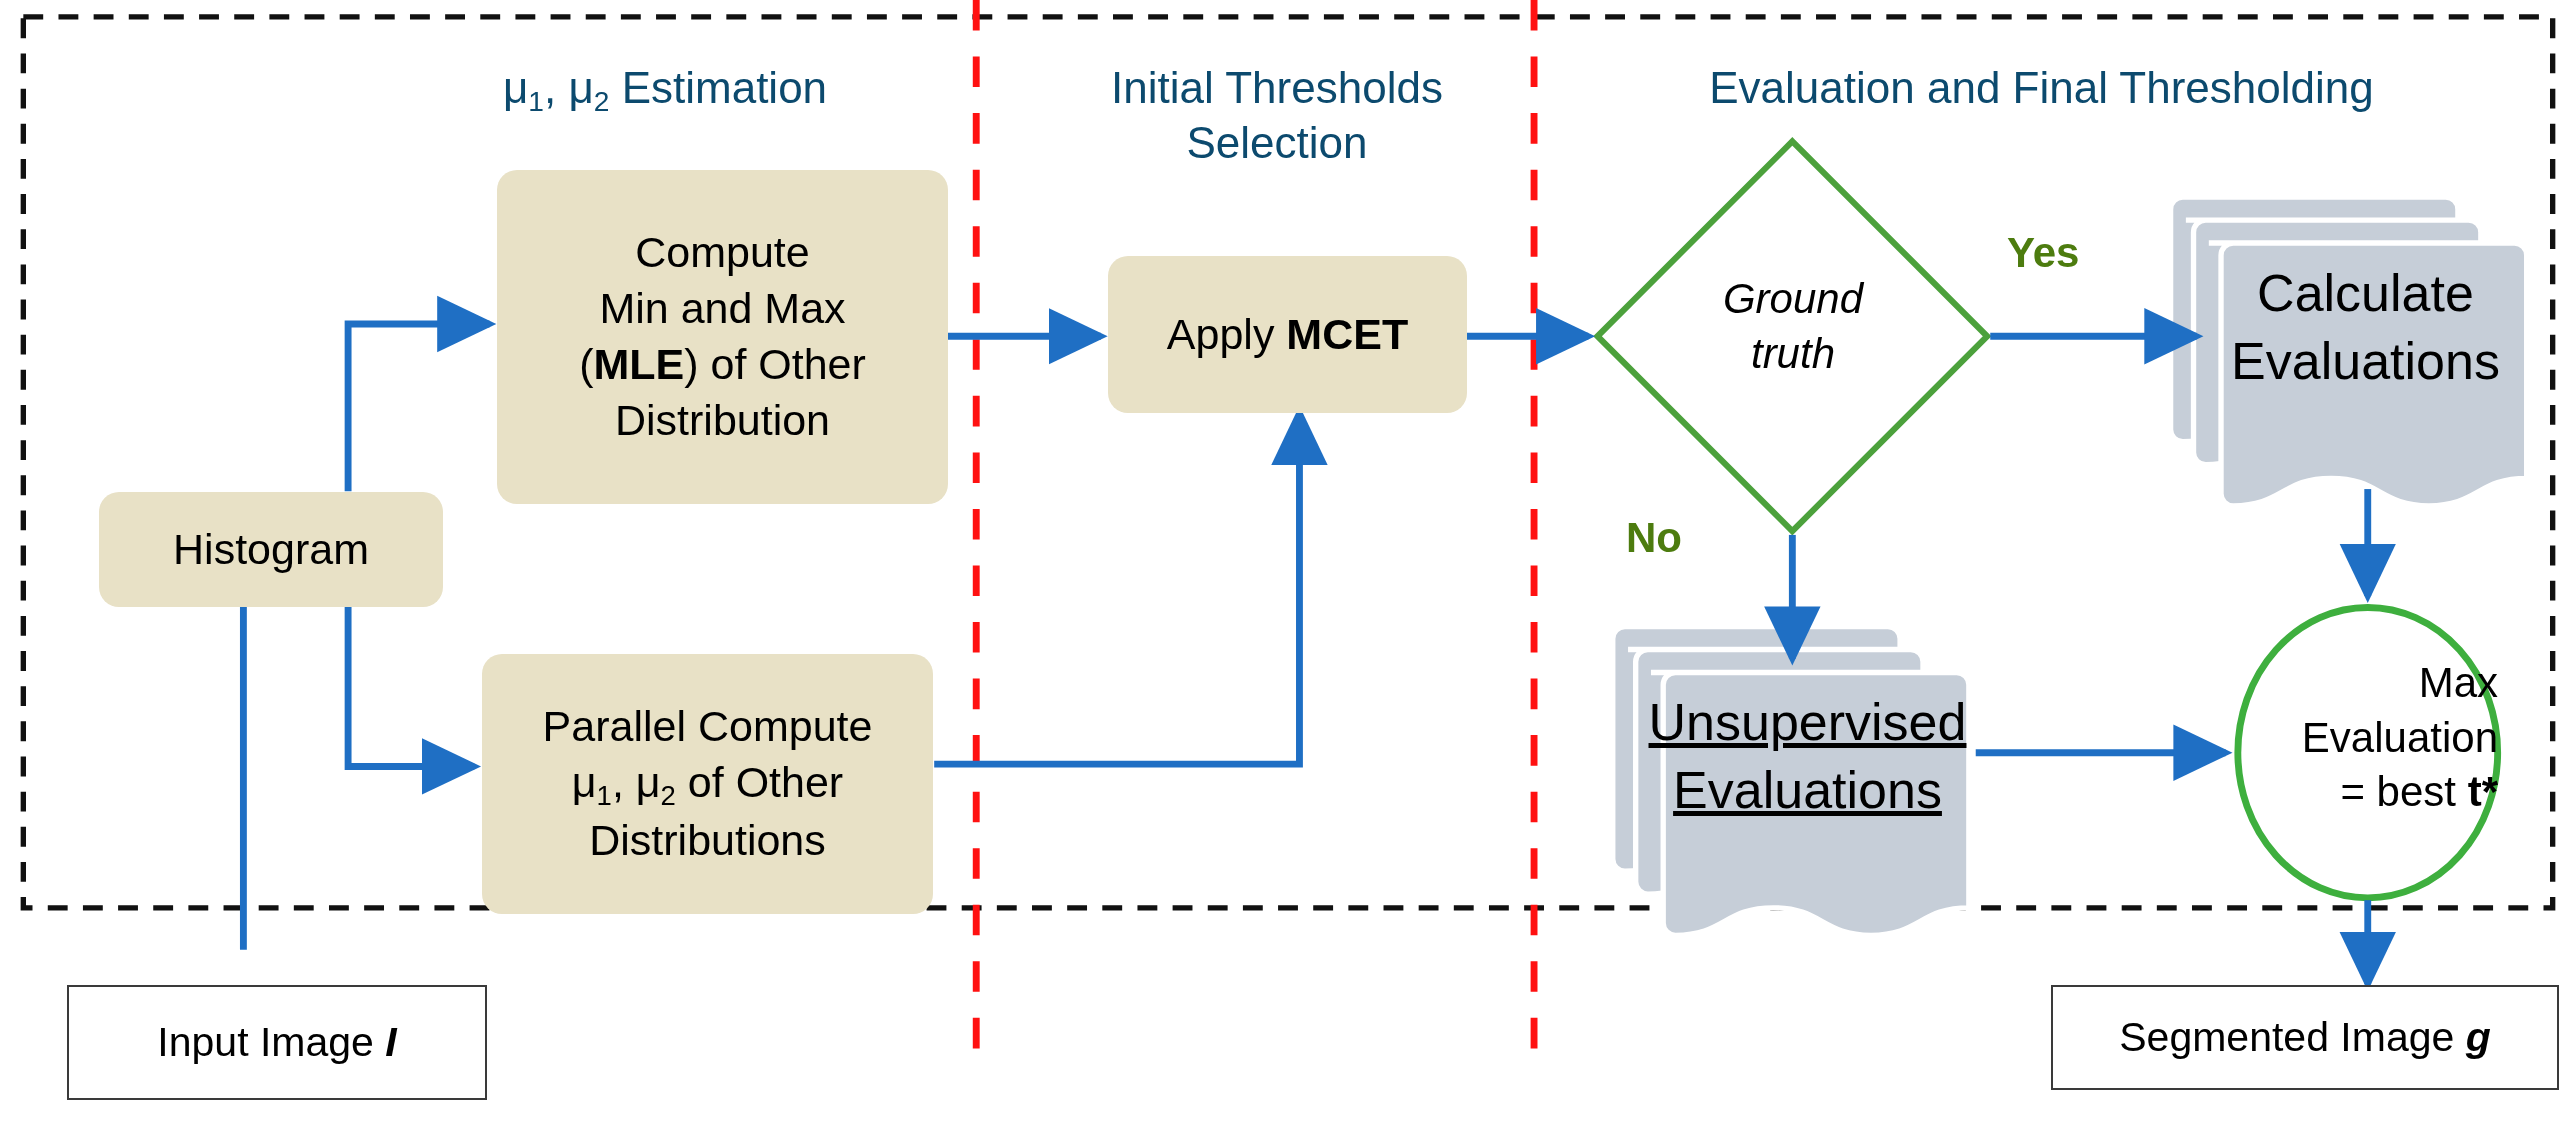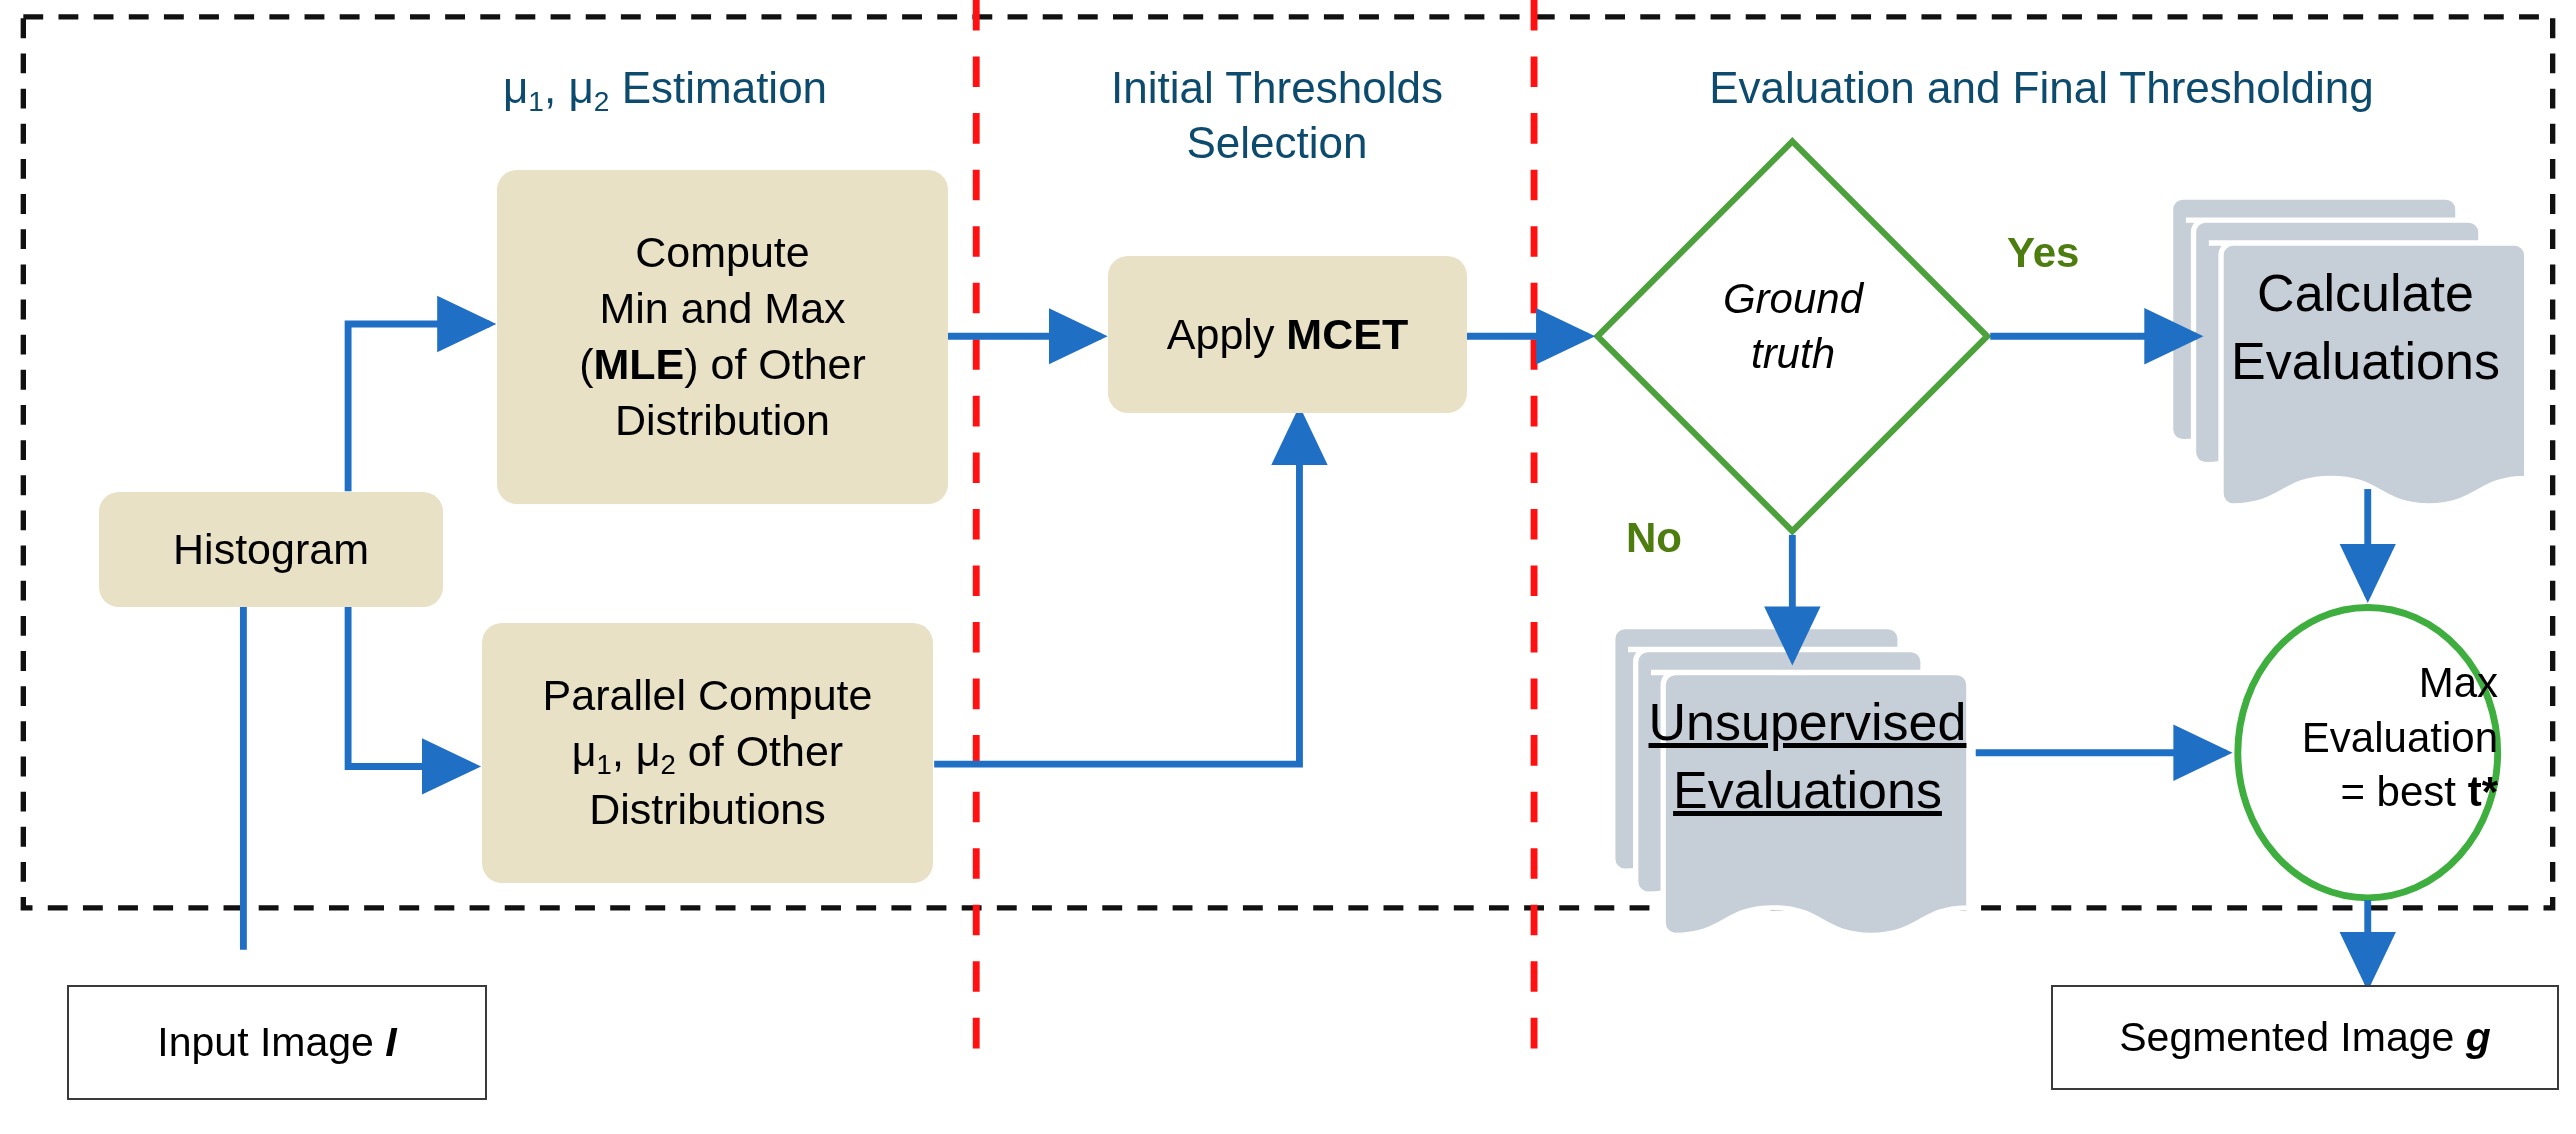--- a/index.html
+++ b/index.html
@@ -185,21 +185,21 @@
 
   <div class="node proc" style="left:497px; top:170px; width:451px; height:334px; flex-direction:column;">
     <div>Compute</div>
     <div>Min and Max</div>
     <div class="nowrap">
       <span>(</span><span class="b">MLE</span><span>) of Other</span>
     </div>
     <div>Distribution</div>
   </div>
 
-  <div class="node proc" style="left:482px; top:623px; width:451px; height:260px; flex-direction:column;">
+  <div class="node proc" style="left:482px; top:654px; width:451px; height:260px; flex-direction:column;">
     <div>Parallel Compute</div>
     <div class="nowrap">
       <span>μ</span><span class="sub">1</span><span>, μ</span><span class="sub">2</span><span>  of  Other</span>
     </div>
     <div>Distributions</div>
   </div>
 
   <div class="node proc" style="left:1108px; top:256px; width:359px; height:157px;">
     <span class="nowrap"><span>Apply </span><span class="b">MCET</span></span>
   </div>

